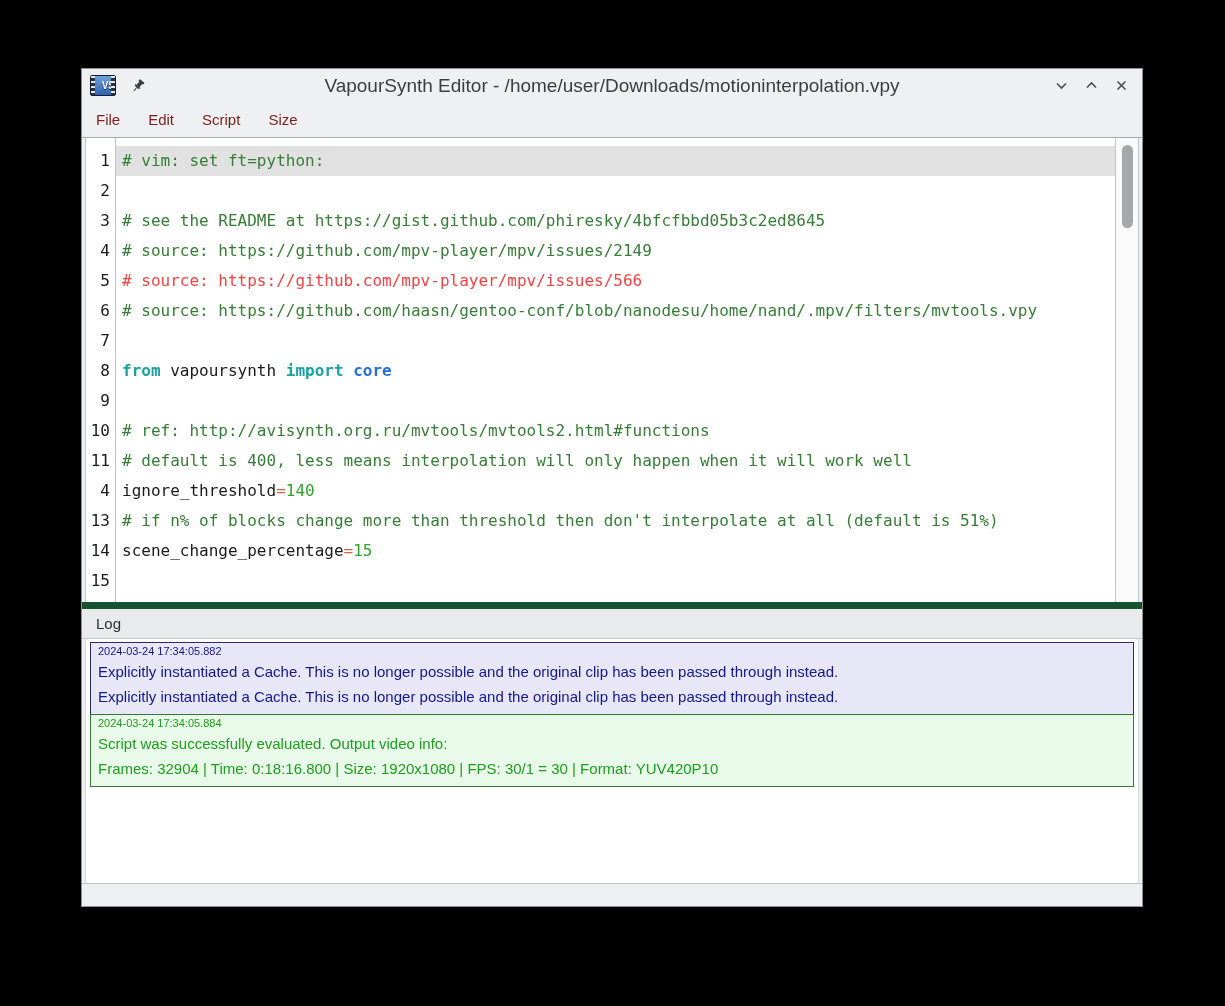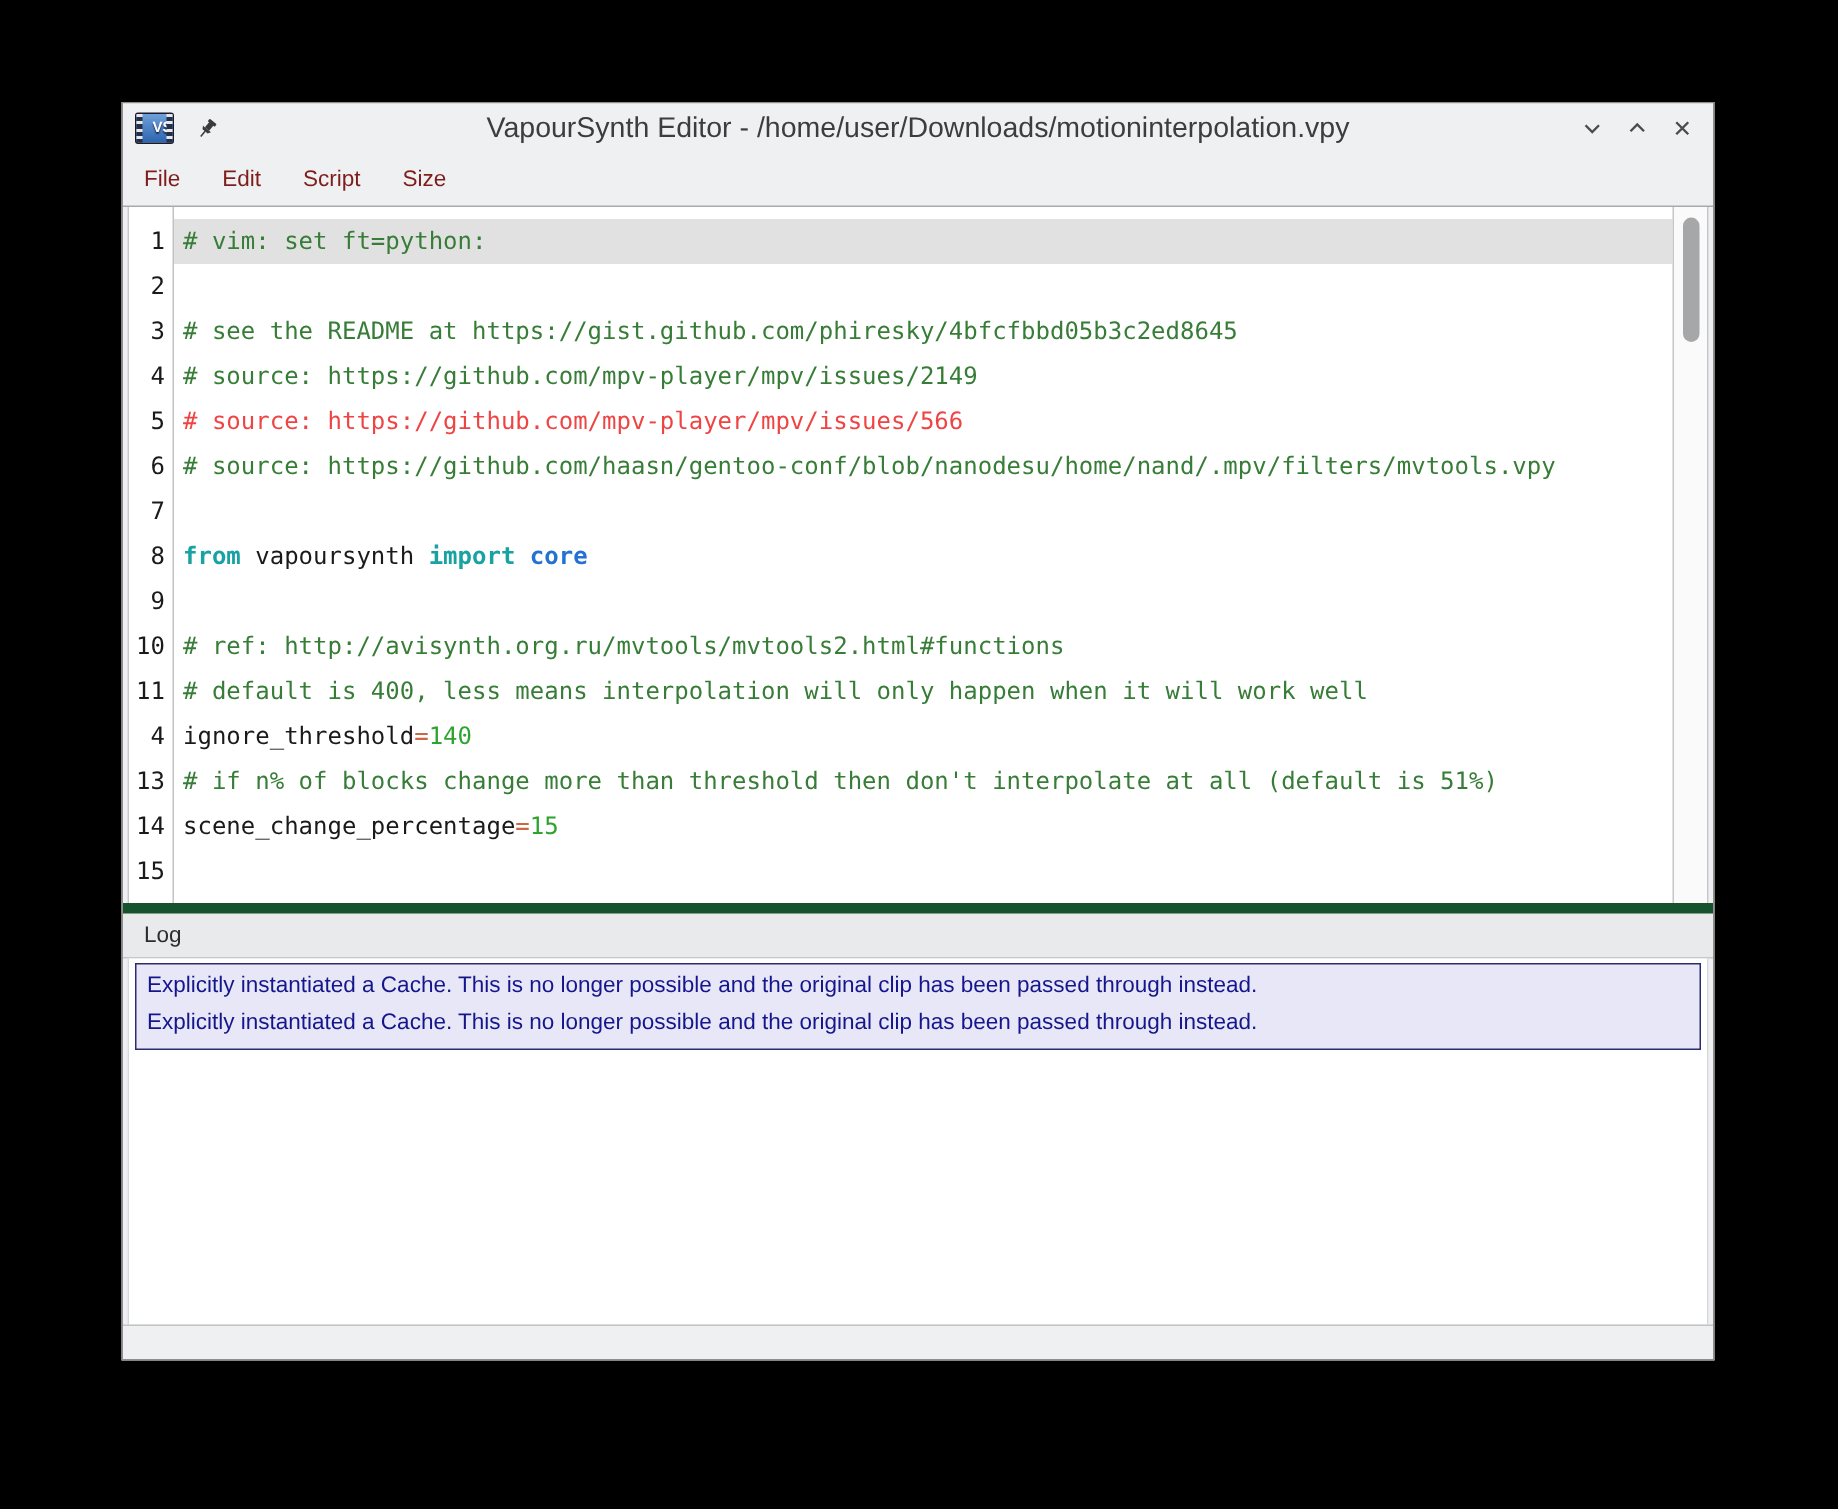--- a/index.html
+++ b/index.html
@@ -204,20 +204,26 @@
       <div class="v-thumb"></div>
     </div>
   </div>
 
   <div class="log-header">
     <span>Log</span>
   </div>
   <div class="log-view">
     <div>
         <div class="log-entry" style="background: rgb(231, 231, 248); border-color: rgb(44, 44, 110); color: rgb(22, 22, 140);">
+          <div class="log-ts">2024-03-24 17:34:05.882</div>
           <div class="log-line">Explicitly instantiated a Cache. This is no longer possible and the original clip has been passed through instead.</div>
           <div class="log-line">Explicitly instantiated a Cache. This is no longer possible and the original clip has been passed through instead.</div>
         </div>
+        <div class="log-entry" style="background: rgb(234, 250, 234); border-color: rgb(46, 125, 50); color: rgb(29, 160, 29);">
+          <div class="log-ts">2024-03-24 17:34:05.884</div>
+          <div class="log-line">Script was successfully evaluated. Output video info:</div>
+          <div class="log-line">Frames: 32904 | Time: 0:18:16.800 | Size: 1920x1080 | FPS: 30/1 = 30 | Format: YUV420P10</div>
+        </div>
       </div>
   </div>
 
   <div class="statusbar"></div>
 </div>
 
 </body></html>

